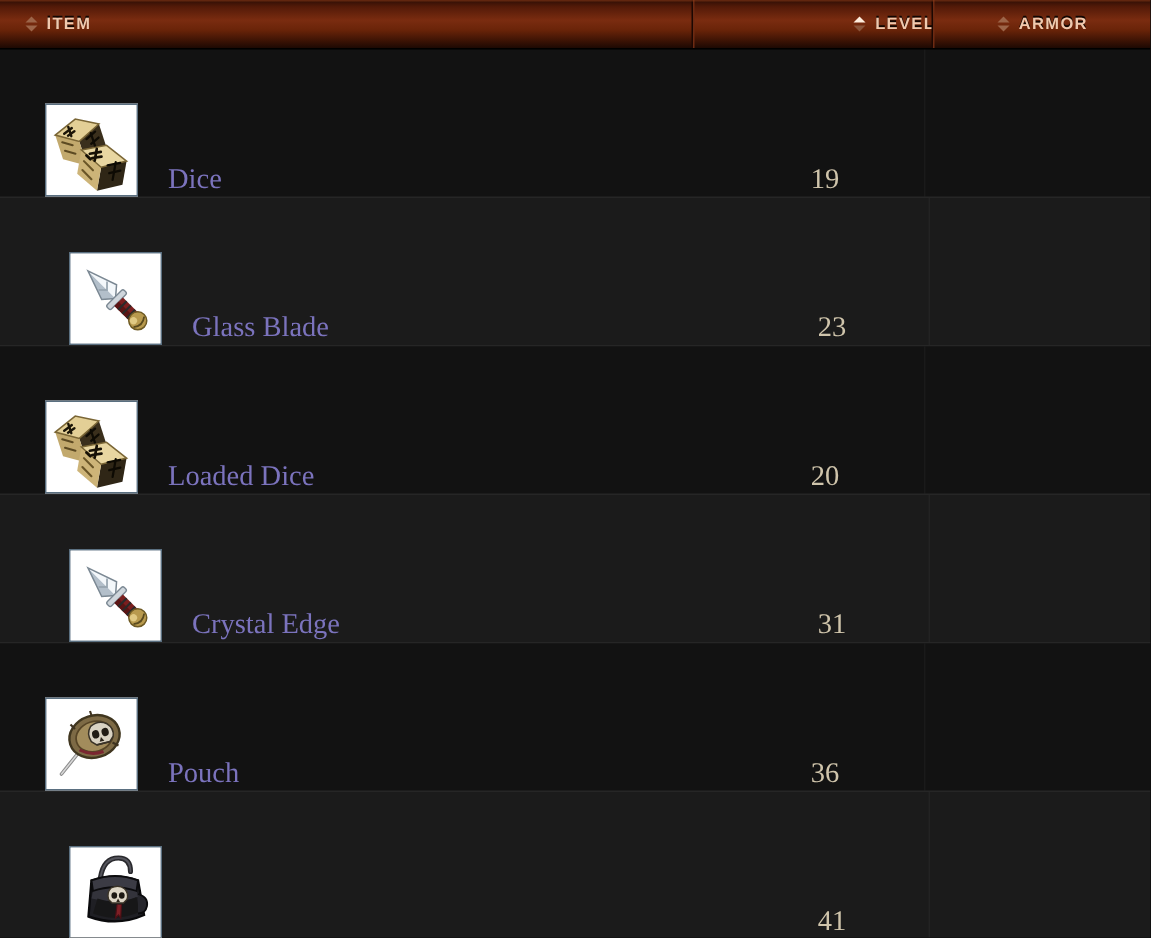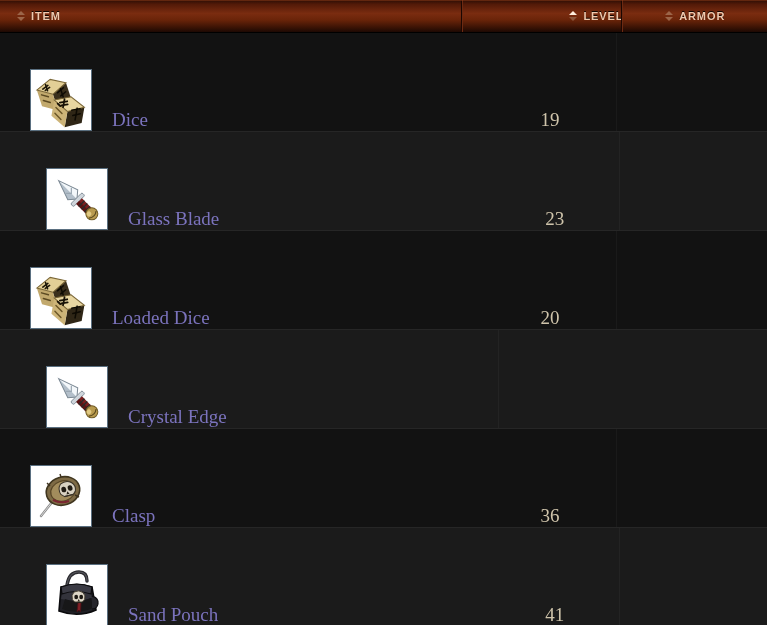--- a/index.html
+++ b/index.html
@@ -359,20 +359,23 @@
       </g>
 
       <circle cx="30" cy="51" r="6" fill="#b89a4e" stroke="#6e5a24" stroke-width="1"></circle>
       <circle cx="28" cy="49" r="2.4" fill="#e0c983"></circle>
       <path d="M25 52 q5 4 10 0" fill="none" stroke="#5a4a1e" stroke-width="1.2"></path>
     </g>
   </svg>
           </div>
           <a class="item-name">Crystal Edge</a>
         </div>
+        <div class="cell cell-level">
+          <span class="level-val">31</span>
+        </div>
         <div class="cell cell-armor">
           <span class="level-val"></span>
         </div>
       </div>
       <div class="row">
         <div class="cell cell-item">
           <div class="icon-box">
             <svg id="svg-clasp-pin-icon" viewBox="0 0 60 60" xmlns="http://www.w3.org/2000/svg">
     <rect width="60" height="60" fill="#fff"></rect>
 
@@ -391,21 +394,21 @@
     <g transform="translate(26,17) rotate(-14)">
       <path d="M3 2 q6 -3 11 1 q4 4 2 9 l-3 3 h-9 l-3 -3 q-2 -6 2 -10 Z" fill="#d9d2c2" stroke="#3a3327" stroke-width="1"></path>
       <ellipse cx="5" cy="8" rx="2.4" ry="2.8" fill="#211c14"></ellipse>
       <ellipse cx="11.5" cy="8" rx="2.4" ry="2.8" fill="#211c14"></ellipse>
       <path d="M8 10.5 l-1.6 3 h3.2 Z" fill="#2a2419"></path>
       <path d="M4 15 h9" stroke="#3a3327" stroke-width="1.3"></path>
     </g>
     <path d="M22 34 q8 4 16 1" fill="none" stroke="#7a2630" stroke-width="2"></path>
   </svg>
           </div>
-          <a class="item-name">Clasp</a>
+          <a class="item-name">Pouch</a>
         </div>
         <div class="cell cell-level">
           <span class="level-val">36</span>
         </div>
         <div class="cell cell-armor">
           <span class="level-val"></span>
         </div>
       </div>
       <div class="row alt">
         <div class="cell cell-item">
@@ -426,21 +429,20 @@
 
     <g transform="translate(25,26)">
       <path d="M2 1 q5 -2.5 9 0.5 q3 3 1.6 7.2 l-2.3 2.3 h-7.6 l-2.3 -2.3 q-1.4 -4.6 1.6 -7.7 Z" fill="#ddd6c6" stroke="#3a3327" stroke-width=".9"></path>
       <ellipse cx="4.2" cy="6" rx="1.9" ry="2.2" fill="#1d1913"></ellipse>
       <ellipse cx="9.2" cy="6" rx="1.9" ry="2.2" fill="#1d1913"></ellipse>
       <path d="M6.7 8 l-1.2 2.4 h2.5 Z" fill="#2a2419"></path>
     </g>
     <path d="M31 38 l-1 9 l2 -2 l1.5 2 l.5 -9" fill="#7e1f25" stroke="#4a1015" stroke-width=".8"></path>
   </svg>
           </div>
-          <a class="item-name">Sand Pouch</a>
         </div>
         <div class="cell cell-level">
           <span class="level-val">41</span>
         </div>
         <div class="cell cell-armor">
           <span class="level-val"></span>
         </div>
       </div>
     </div>
 </div>

